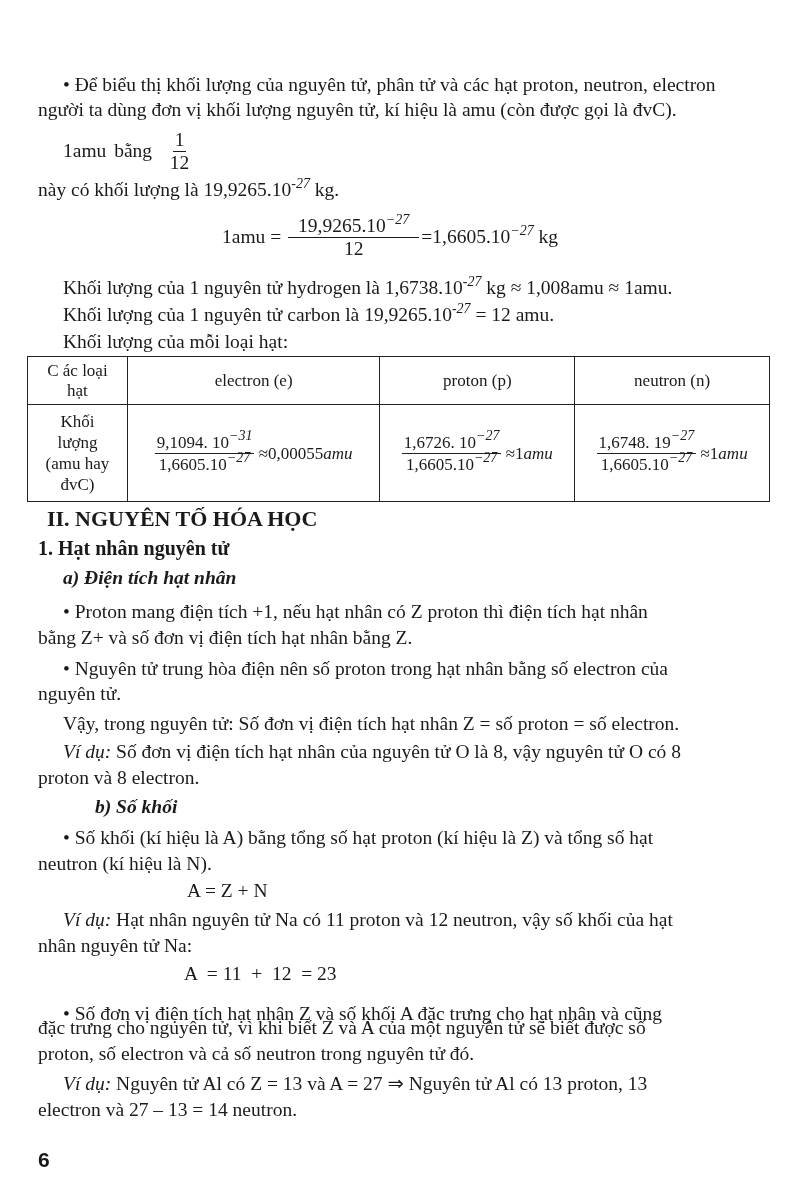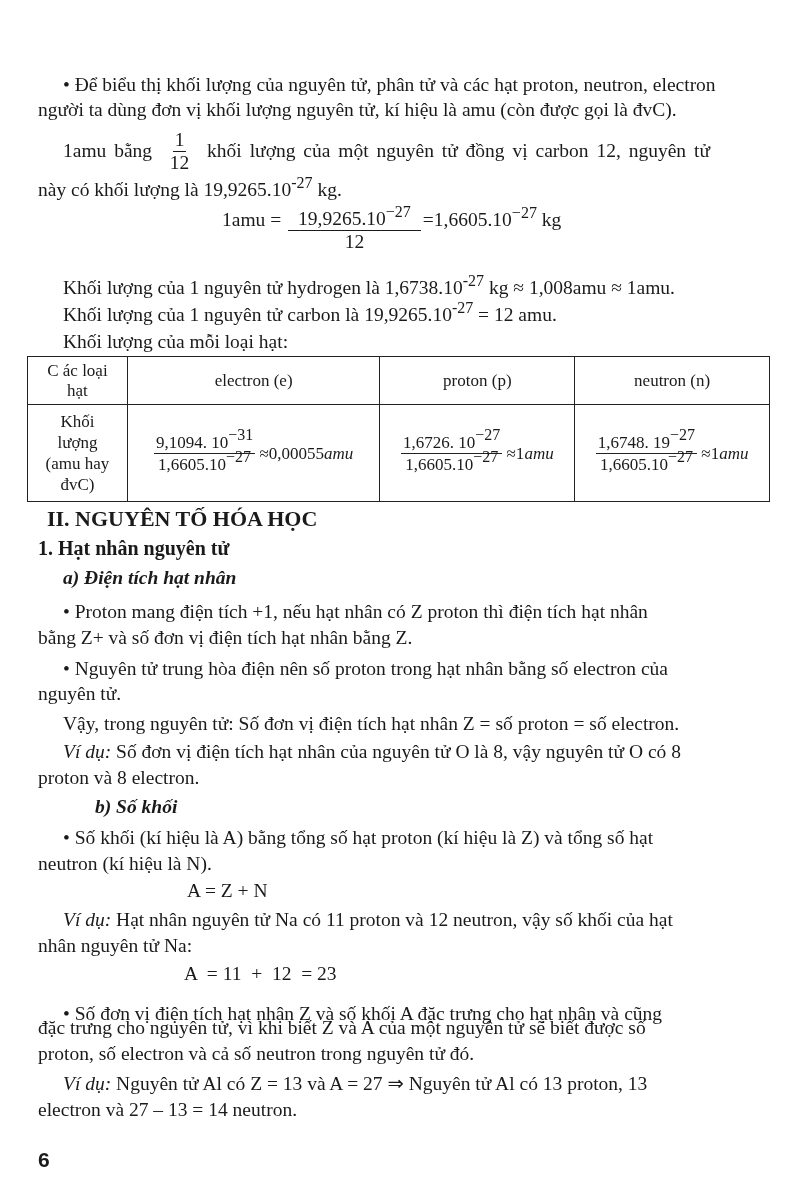--- a/index.html
+++ b/index.html
@@ -4,21 +4,21 @@
 <style>
   html, body { margin: 0; padding: 0; }
   body {
     width: 806px; height: 1200px; background: #ffffff; position: relative; overflow: hidden;
     font-family: "Liberation Serif", serif; color: #1a1a1a;
   }
   .ab { position: absolute; white-space: nowrap; }
   .t { font-size: 19.5px; line-height: 24px; transform-origin: left top; }
   .ind { left: 63px; }
   .lft { left: 38px; }
-  sup { font-size: 16px; vertical-align: 8px; line-height: 0; }
+  sup { font-size: 14px; vertical-align: 8px; line-height: 0; font-style: italic; }
   .frac { display: inline-flex; flex-direction: column; align-items: center; vertical-align: middle; }
   .frac .num { border-bottom: 1.3px solid #1a1a1a; padding: 0 2px; line-height: 22px; }
   .frac .den { line-height: 22px; padding: 0 2px; }
   .bold { font-weight: bold; }
   .ital { font-style: italic; }
   table.mass {
     position: absolute; left: 27px; top: 356px; width: 743px; border-collapse: collapse;
     font-size: 17px;
   }
   table.mass td { border: 1.3px solid #222; text-align: center; padding: 0; }
@@ -33,27 +33,26 @@
 
 <div class="ab t ind" style="top:73px;">• Để biểu thị khối lượng của nguyên tử, phân tử và các hạt proton, neutron, electron</div>
 <div class="ab t lft" style="top:98px;">người ta dùng đơn vị khối lượng nguyên tử, kí hiệu là amu (còn được gọi là đvC).</div>
 
 <div class="ab t ind" style="top:126px; height:50px; display:flex; align-items:center; word-spacing:3px;">
   <span>1amu bằng</span>&nbsp;&nbsp;
   <span class="frac">
     <span class="num">1</span>
     <span class="den">12</span>
   </span>&nbsp;&nbsp;
-  <span>khối lượng của một nguyên tử đồng vị carbon 12, nguyên tử</span>
 </div>
 <div class="ab t lft" style="top:178px;">
   <span>này có khối lượng là 19,9265.10</span><sup>-27</sup><span> kg.</span>
 </div>
 
-<div class="ab t" style="left:222px; top:208px; height:58px; display:flex; ">
+<div class="ab t" style="left:222px; top:208px; height:58px; display:flex; align-items:center;">
   <span>1amu =</span>&nbsp;
   <span class="frac" style="margin:0 2px;">
     <span class="num" style="padding:0 10px;"><span>19,9265.10</span><sup>−27</sup></span>
     <span class="den">12</span>
   </span>
   <span><span>=1,6605.10</span><sup>−27</sup><span> kg</span></span>
 </div>
 
 <div class="ab t ind" style="top:276px;">
   <span>Khối lượng của 1 nguyên tử hydrogen là 1,6738.10</span><sup>-27</sup><span> kg  ≈ 1,008amu ≈ 1amu.</span>

